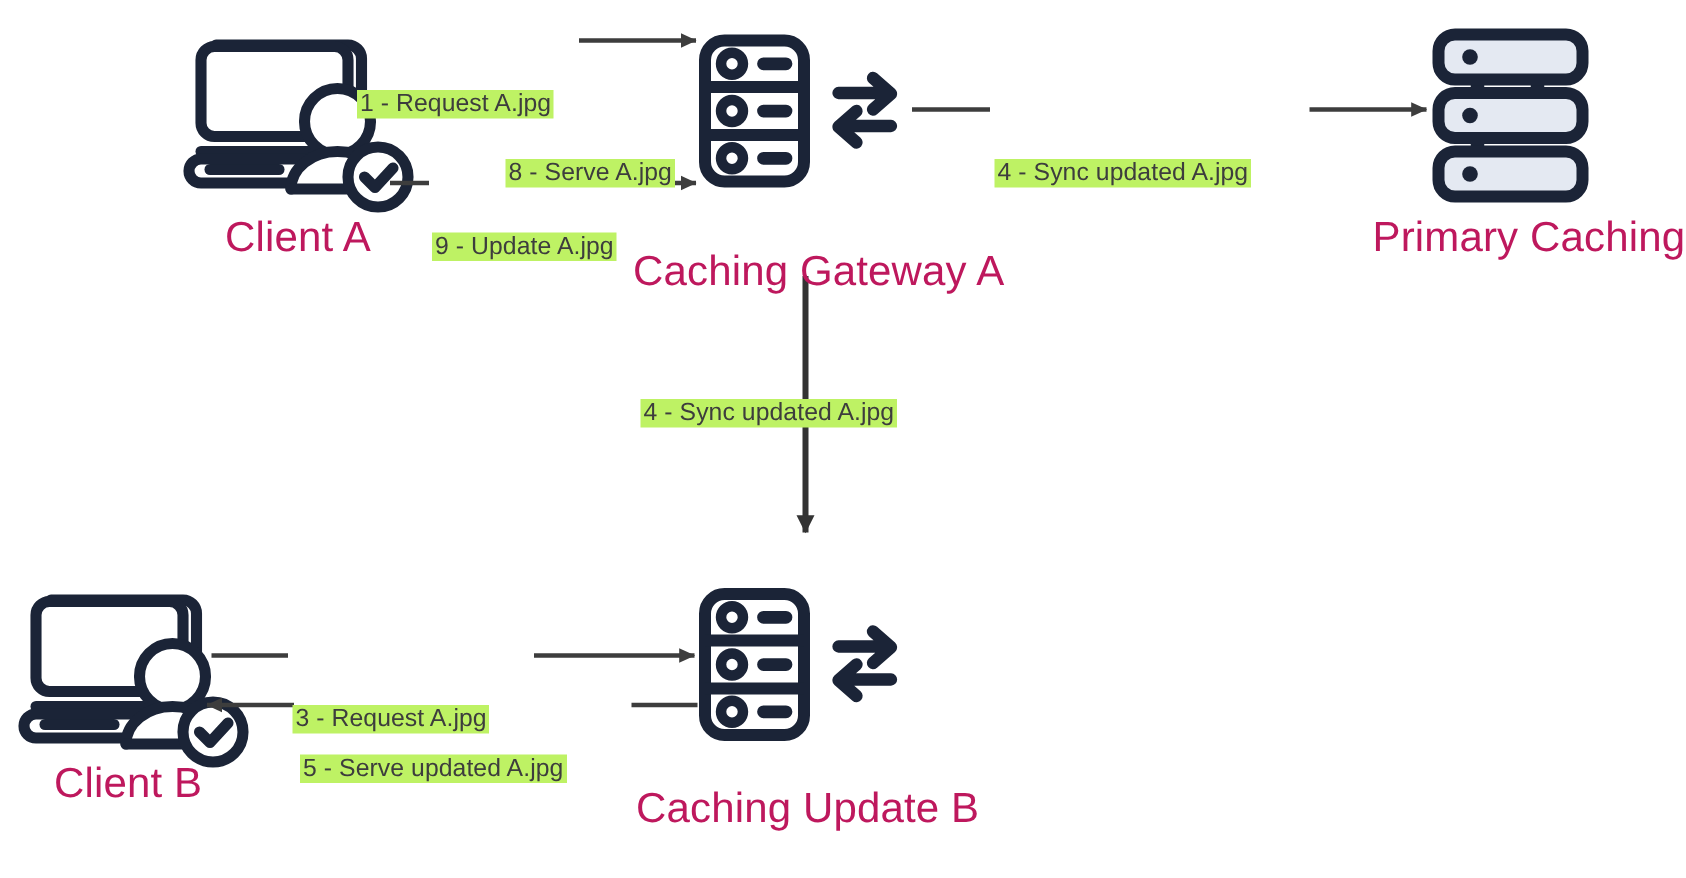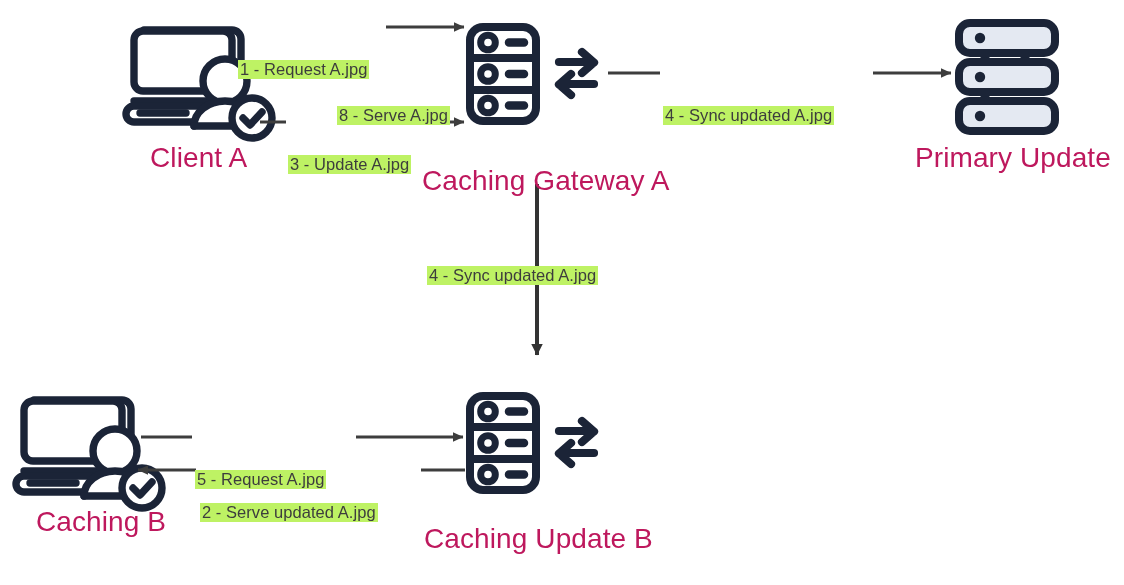--- a/index.html
+++ b/index.html
@@ -152,31 +152,31 @@
   <g>
     <line x1="465" y1="470" x2="421" y2="470" stroke="#3d3d3d" stroke-width="3"></line>
     <line x1="196" y1="470" x2="138" y2="470" stroke="#3d3d3d" stroke-width="3" marker-end="url(#arrowL)"></line>
   </g>
 </svg>
 
 <div class="edge-label" style="left:238px; top:16px;">1 - Request A.jpg</div>
 
 <div class="edge-label" style="left:337px; top:62px;">8 - Serve A.jpg</div>
 
-<div class="edge-label" style="left:288px; top:111px;">3 - Update A.jpg</div>
+<div class="edge-label" style="left:288px; top:111px;">9 - Update A.jpg</div>
 
 <div class="edge-label" style="left:663px; top:62px;">4 - Sync updated A.jpg</div>
 
 <div class="edge-label" style="left:427px; top:222px;">4 - Sync updated A.jpg</div>
 
-<div class="edge-label" style="left:195px; top:426px;">5 - Request A.jpg</div>
+<div class="edge-label" style="left:195px; top:426px;">3 - Request A.jpg</div>
 
-<div class="edge-label" style="left:200px; top:459px;">2 - Serve updated A.jpg</div>
+<div class="edge-label" style="left:200px; top:459px;">5 - Serve updated A.jpg</div>
 
 <div class="node-label" style="left:150px; top:142px;">Client A</div>
 
 <div class="node-label" style="left:422px; top:155px;margin-top:10px;">Caching Gateway A</div>
 
-<div class="node-label" style="left:915px; top:142px;">Primary Update</div>
+<div class="node-label" style="left:915px; top:142px;">Primary Caching</div>
 
-<div class="node-label" style="left:36px; top:506px;">Caching B</div>
+<div class="node-label" style="left:36px; top:506px;">Client B</div>
 
 <div class="node-label" style="left:424px; top:523px;">Caching Update B</div>
 
 </body></html>

